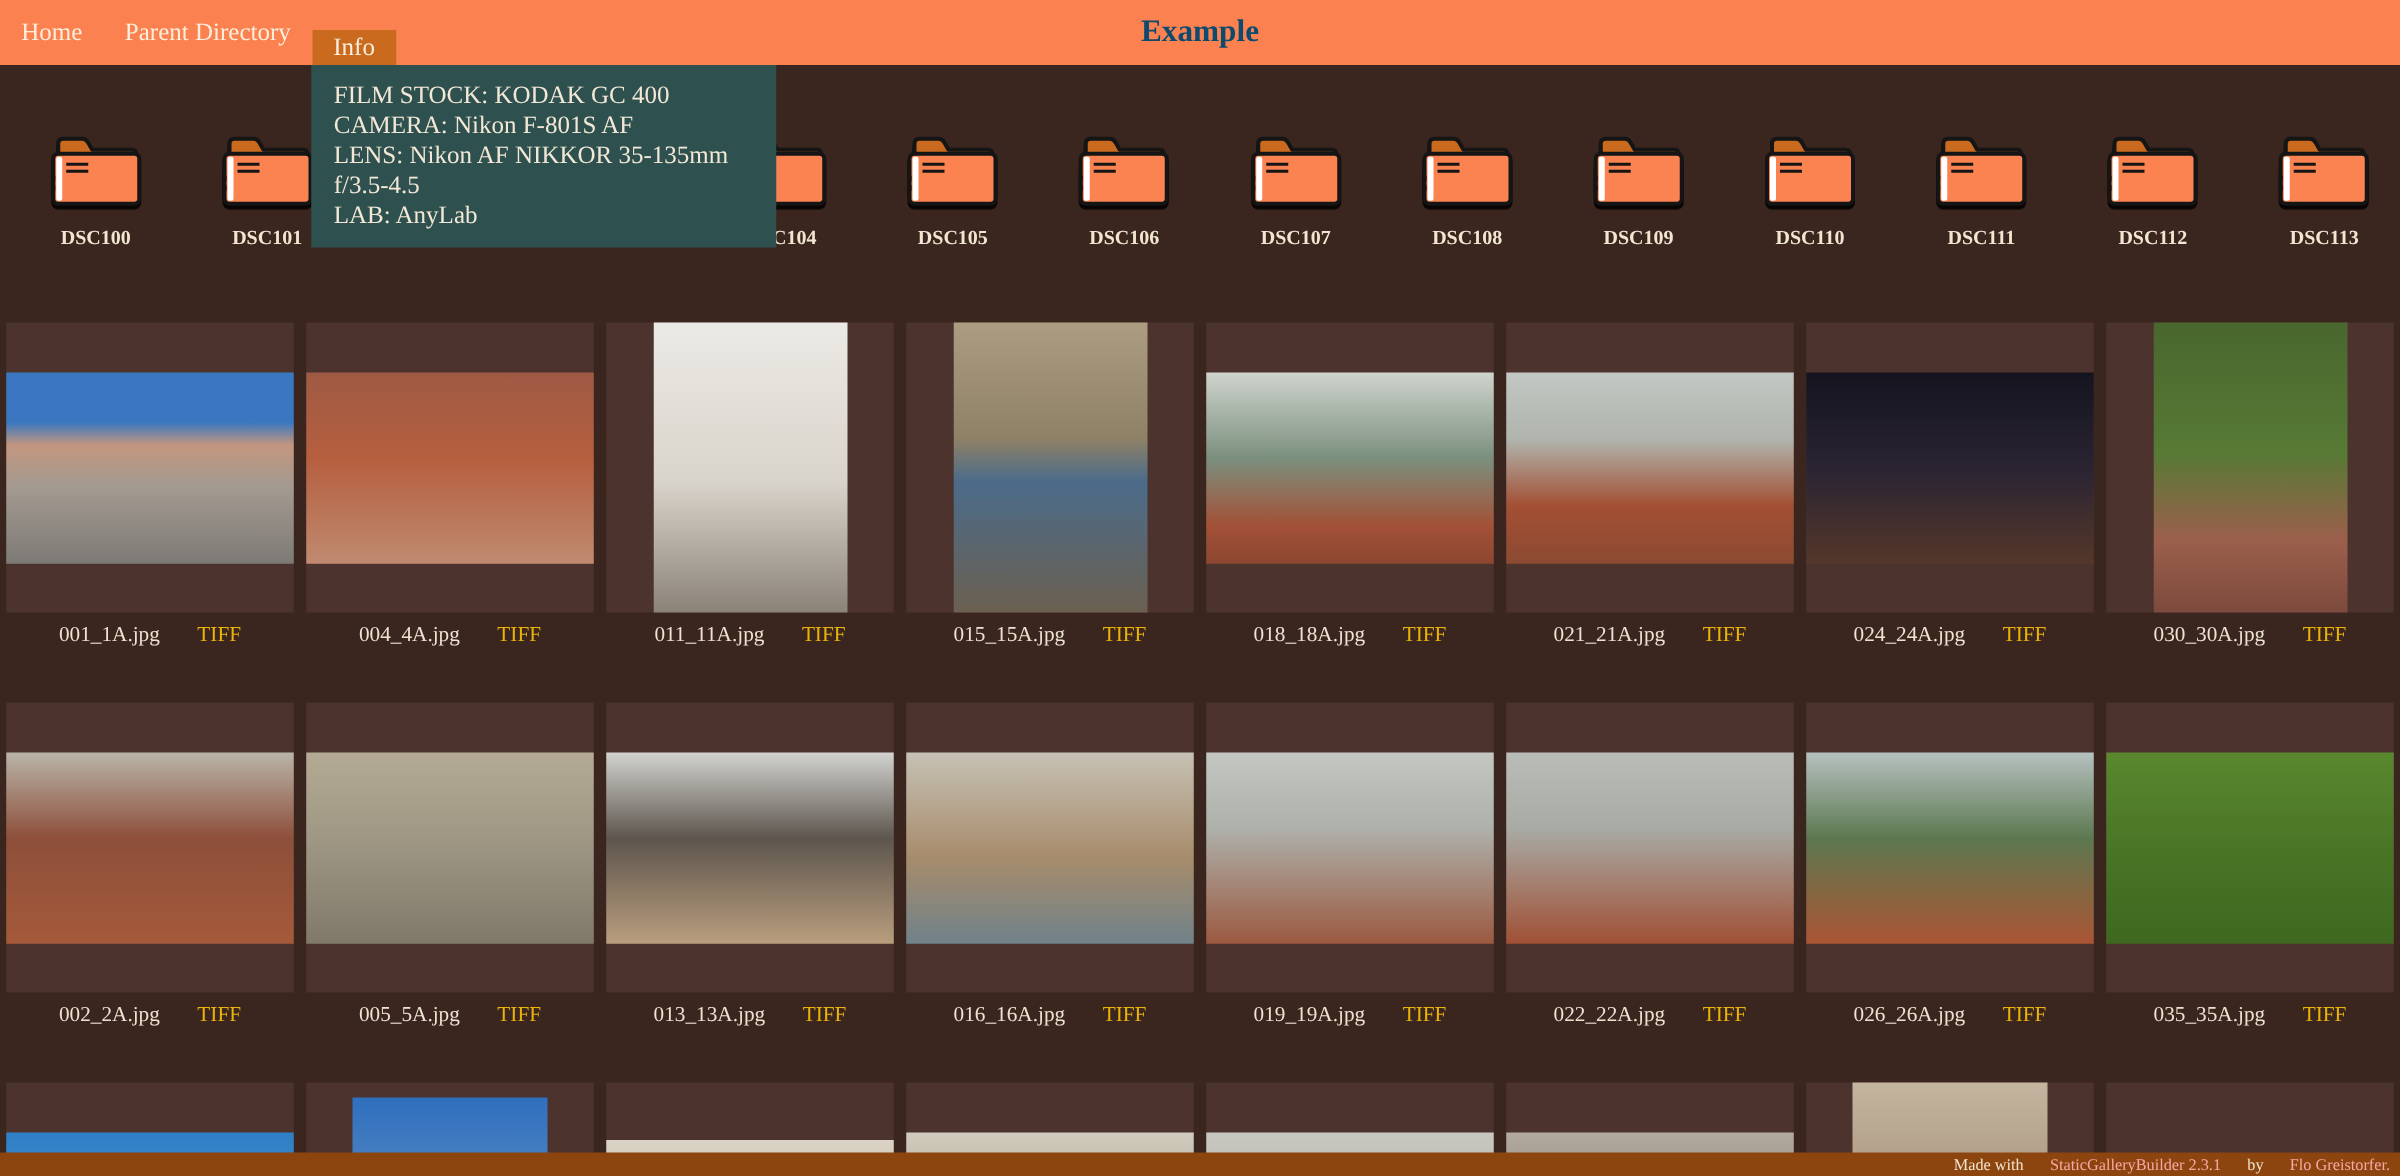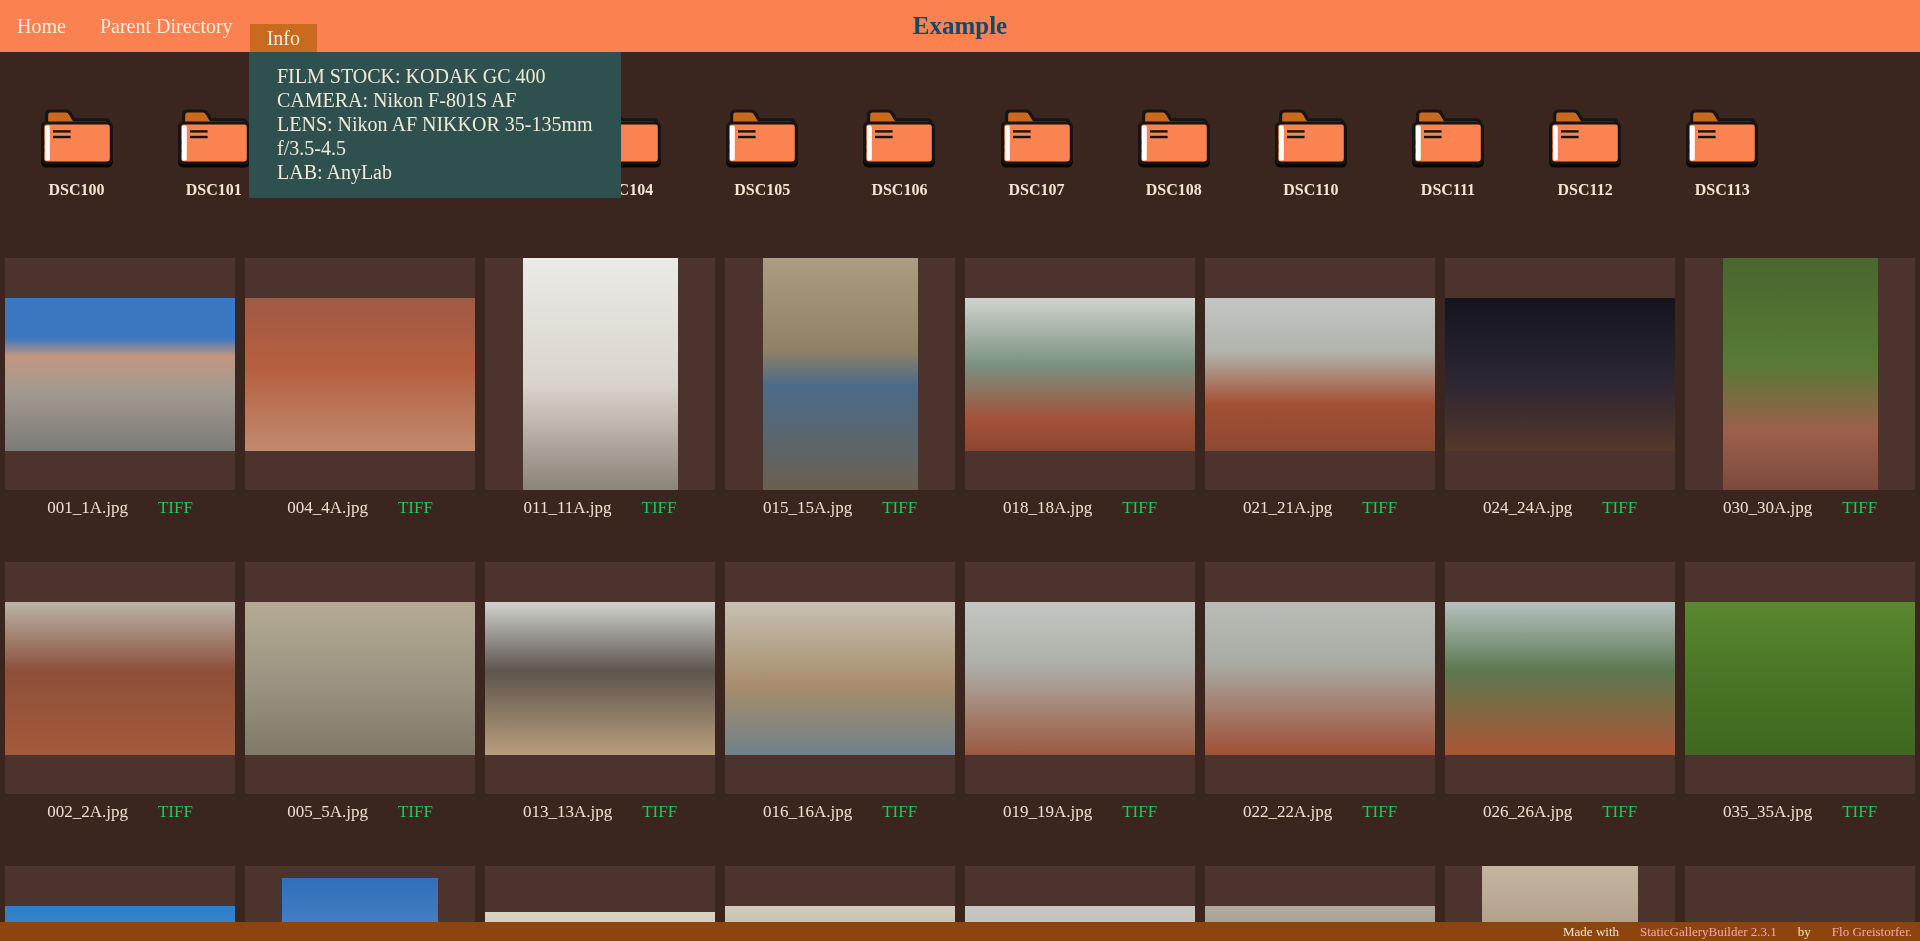--- a/index.html
+++ b/index.html
@@ -36,21 +36,21 @@
     pointer-events:none;
   }
 
   
   .info-tooltip {
     position:absolute;
     left:249px; top:52px;
     width:372px;
     background:#2E5150;
     color:#F2E8D5;
-    padding:12px 15px 14px 28px;
+    padding:12px 15px 14px 18px;
     font-size:20px;
     line-height:24px;
     z-index:6;
   }
 
   
   .folders-row {
     height:201px;
     padding-top:50px;
     display:grid;
@@ -84,21 +84,21 @@
     display:flex; align-items:center; justify-content:center;
   }
   .photo { display:block; }
   .caption {
     height:35px;
     display:flex; align-items:center; justify-content:center;
     font-size:17px;
     gap:6px;
   }
   .caption .fname { color:#EFE3D0; }
-  .caption .ftag  { color:#22c55e;margin-left:24px; }
+  .caption .ftag  { color:#eab308;margin-left:24px; }
 
   
   .footer {
     position:absolute;
     left:0; right:0; bottom:0;
     height:19px;
     background:#8D4510;
     display:flex; align-items:center; justify-content:flex-end;
     gap:21px;
     padding-right:8px;
@@ -256,20 +256,34 @@
         <rect x="10" y="29" width="6" height="44" rx="2" fill="#FFFFFF"></rect>
         <rect x="20" y="35" width="22" height="3" fill="#151515"></rect>
         <rect x="20" y="42" width="22" height="3" fill="#151515"></rect>
         <rect x="5" y="48" width="4" height="5" fill="#151515"></rect>
         <rect x="5" y="58" width="4" height="5" fill="#151515"></rect>
       </svg>
     </span>
     <div class="folder-label">DSC108</div>
   </div>
 
+  <div class="folder-cell">
+    <span>
+      <svg width="80" height="66" viewBox="0 0 100 82">
+        <path d="M12 30 L12 16 Q12 11 17 11 L36 11 Q40 11 42 15 L46 22 L86 22 Q90 22 90 27 L90 34 Z" fill="#C96A1E" stroke="#151515" stroke-width="4" stroke-linejoin="round"></path>
+        <rect x="7" y="26" width="86" height="50" rx="5" fill="#FA8351" stroke="#151515" stroke-width="4"></rect>
+        <rect x="10" y="29" width="6" height="44" rx="2" fill="#FFFFFF"></rect>
+        <rect x="20" y="35" width="22" height="3" fill="#151515"></rect>
+        <rect x="20" y="42" width="22" height="3" fill="#151515"></rect>
+        <rect x="5" y="48" width="4" height="5" fill="#151515"></rect>
+        <rect x="5" y="58" width="4" height="5" fill="#151515"></rect>
+      </svg>
+    </span>
+    <div class="folder-label">DSC109</div>
+  </div>
 
   <div class="folder-cell">
     <span>
       <svg width="80" height="66" viewBox="0 0 100 82">
         <path d="M12 30 L12 16 Q12 11 17 11 L36 11 Q40 11 42 15 L46 22 L86 22 Q90 22 90 27 L90 34 Z" fill="#C96A1E" stroke="#151515" stroke-width="4" stroke-linejoin="round"></path>
         <rect x="7" y="26" width="86" height="50" rx="5" fill="#FA8351" stroke="#151515" stroke-width="4"></rect>
         <rect x="10" y="29" width="6" height="44" rx="2" fill="#FFFFFF"></rect>
         <rect x="20" y="35" width="22" height="3" fill="#151515"></rect>
         <rect x="20" y="42" width="22" height="3" fill="#151515"></rect>
         <rect x="5" y="48" width="4" height="5" fill="#151515"></rect>

